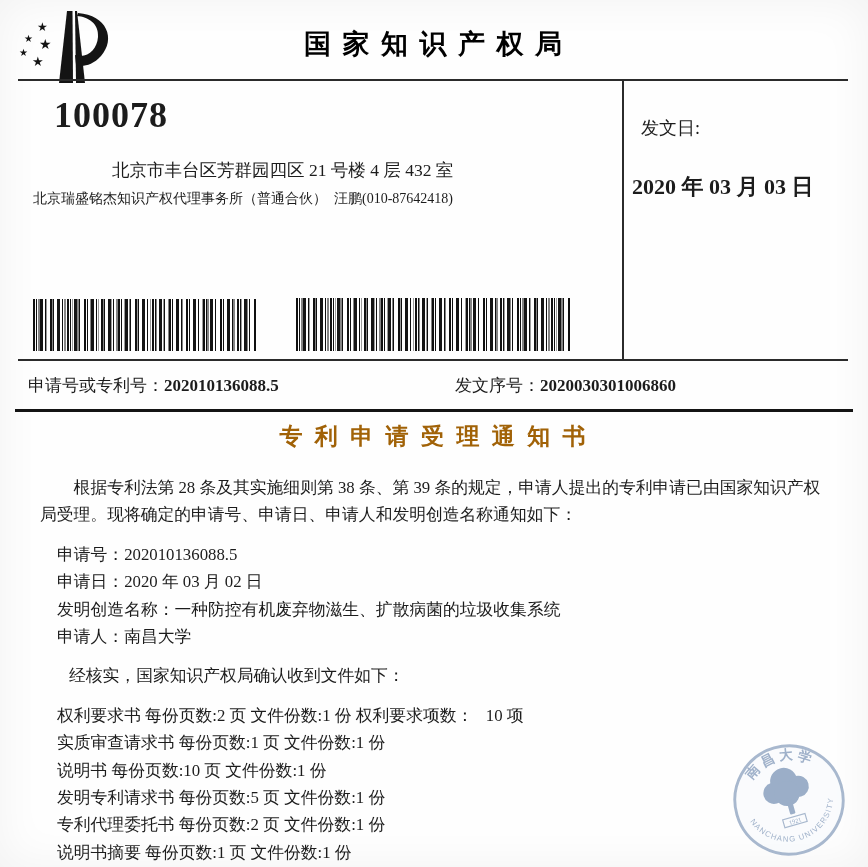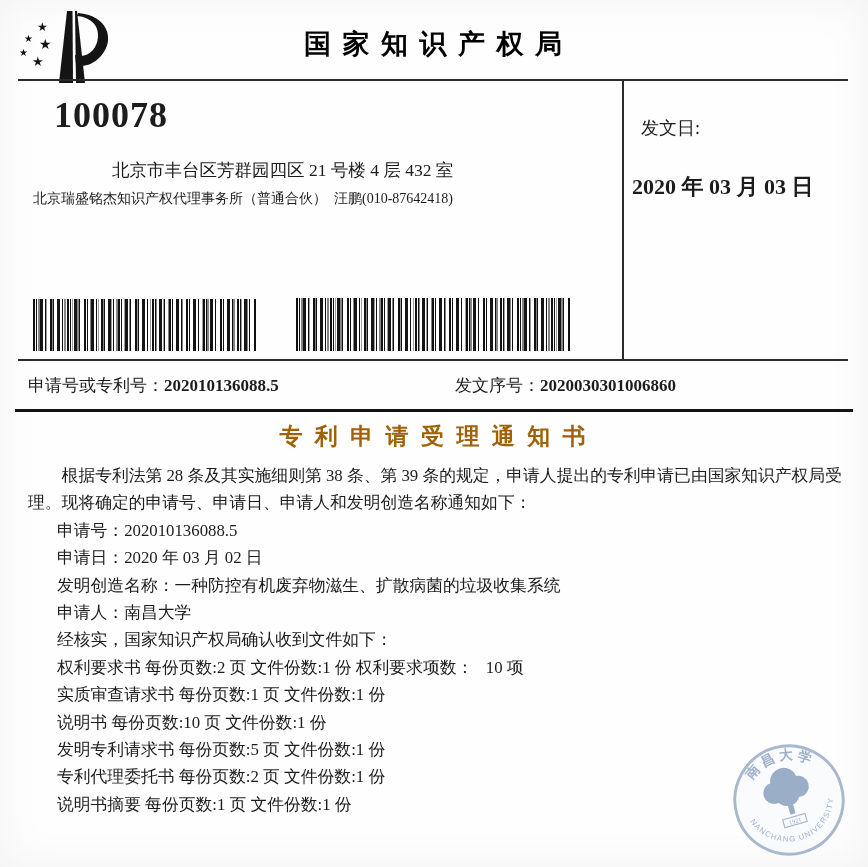--- a/index.html
+++ b/index.html
@@ -41,21 +41,21 @@
   .ref b{font-weight:700;}
   .hr3{position:absolute;left:15px;right:15px;top:409px;border-top:3px solid #141414;}
   
   .doc-title{
     position:absolute;left:0;right:0;top:421px;text-align:center;
     font-family:"Liberation Sans","DejaVu Sans",sans-serif;
     font-size:23px;font-weight:700;letter-spacing:3px;color:#a16207;
   }
   
   .content{position:absolute;left:28px;top:462px;width:814px;font-size:16.8px;line-height:27.4px;}
-  .content p{margin:0;}
+  .content p{margin:12px;}
   .intro{text-indent:2em;}
   .line{white-space:pre-wrap;}
   .field-line,.doc-line,.confirm-intro{padding-left:29px;}
   .confirm-intro{margin-top:13px;}
   
   .seal{position:absolute;left:731px;top:742px;width:116px;height:116px;transform:rotate(-16deg);opacity:.88;}
 </style>
 </head>
 <body>
 

